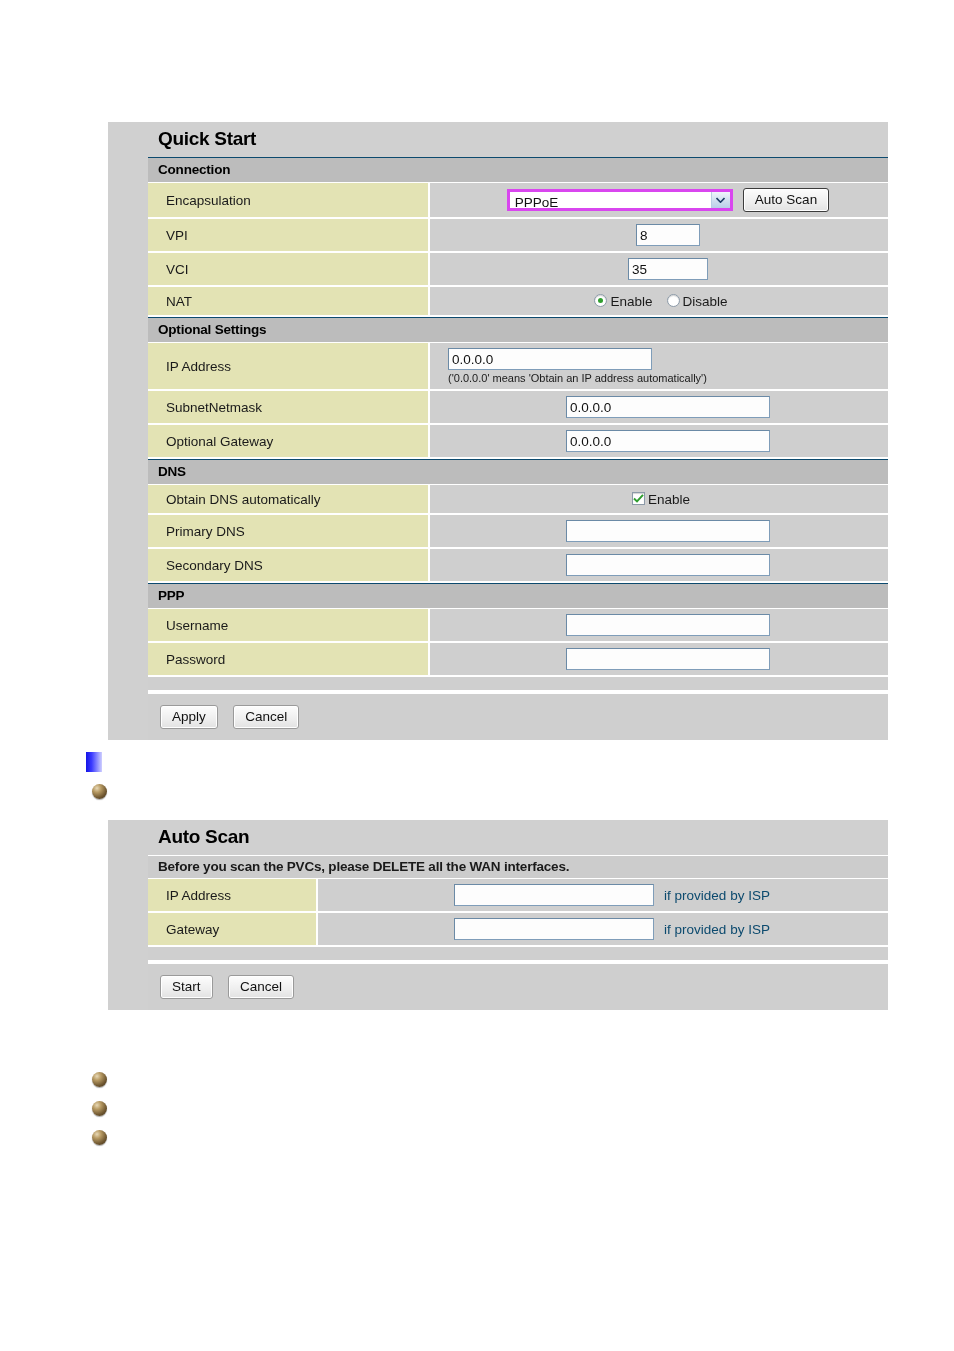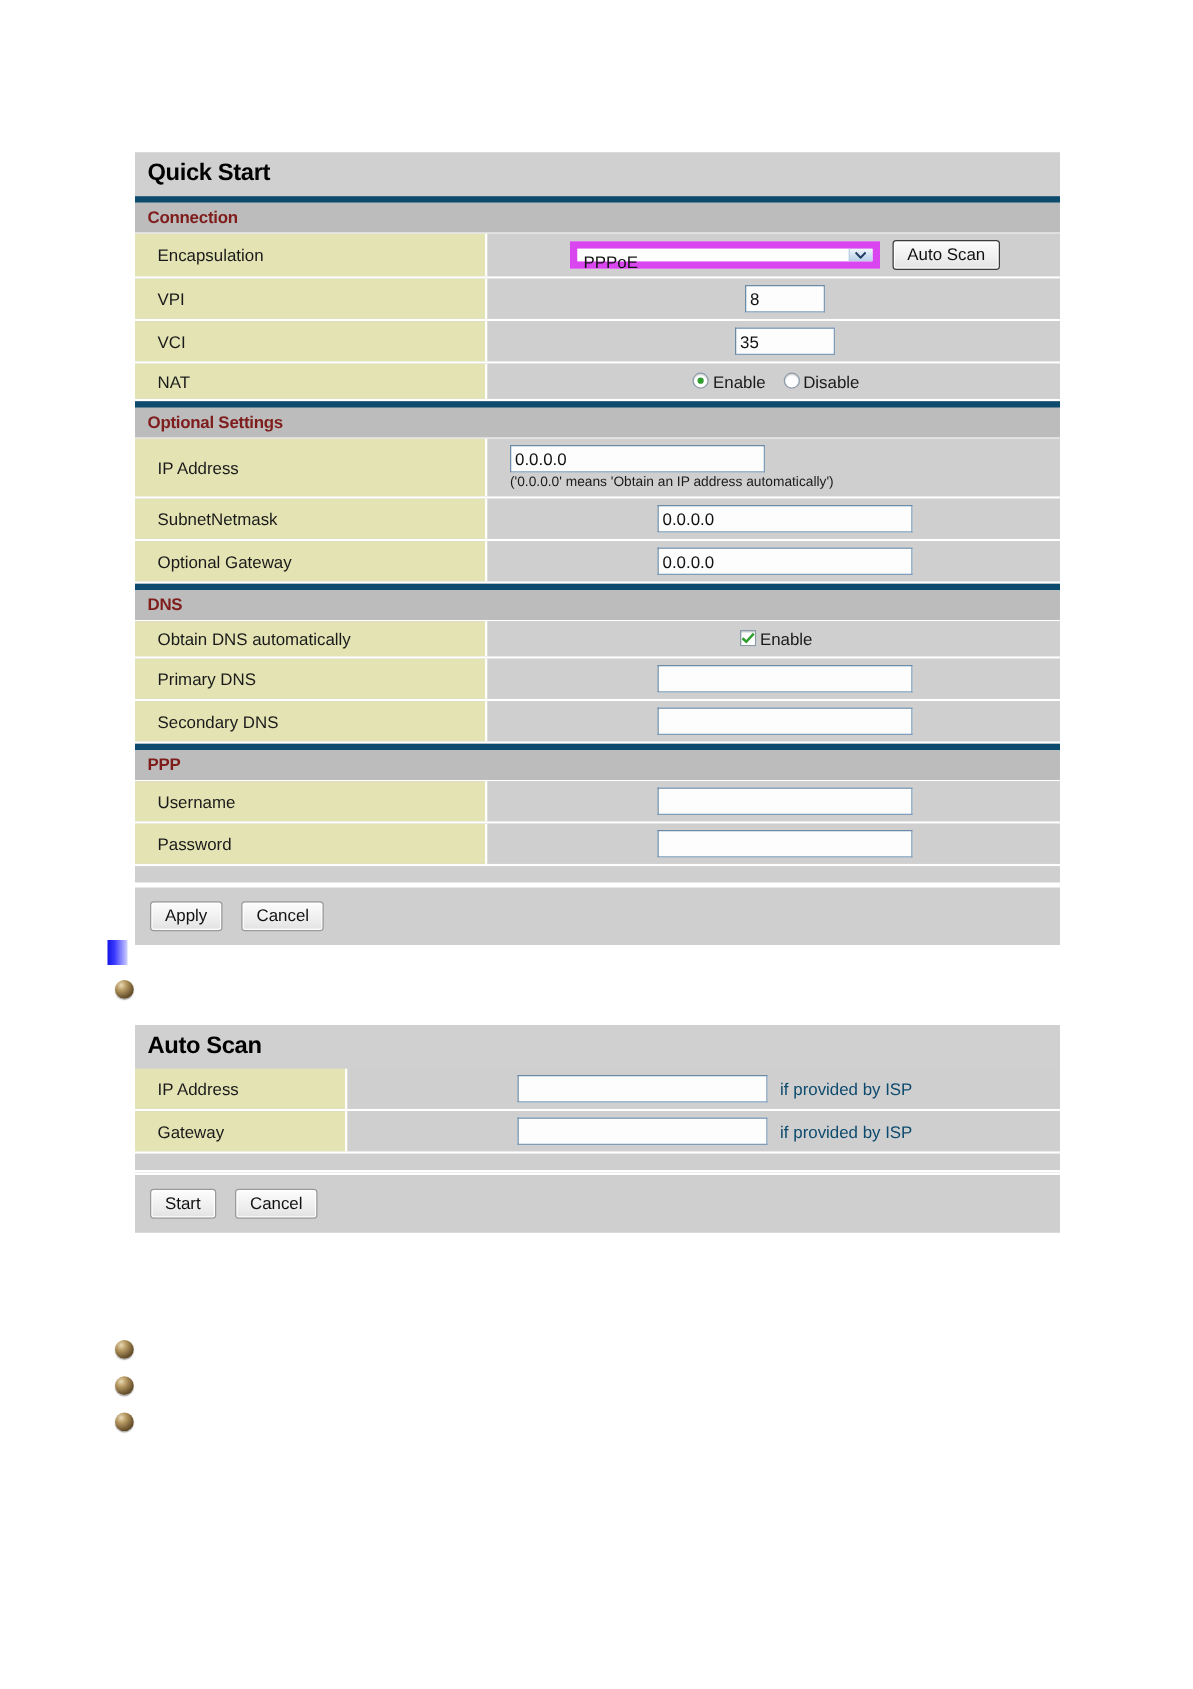--- a/index.html
+++ b/index.html
@@ -14,20 +14,21 @@
     font-family: "Liberation Sans", sans-serif;
     color: #000;
     overflow: hidden;
   }
 
   
   .panel {
     position: absolute;
     background: #d0d0d0;
     border-collapse: collapse;
+    padding-left: 40px;
   }
   #quick-start-panel { left: 108px; top: 122px; width: 740px; }
   #auto-scan-panel  { left: 108px; top: 820px; width: 740px; }
 
   .panel-title {
     font-size: 19px;
     font-weight: bold;
     color: #000;
     padding: 6px 0 7px 10px;
     letter-spacing: -0.3px;
@@ -42,23 +43,23 @@
     border-top: 1px solid #ffffff;
     border-bottom: 1px solid #ffffff;
     letter-spacing: -0.2px;
   }
 
   
   .section-head {
     background: #bcbcbc;
     font-size: 13.5px;
     font-weight: bold;
-    color: #7f1d1d;
+    color: #000000;
     padding: 4px 0 5px 10px;
-    border-top: 5px solid #0c4a6e;
+    border-top: 1px solid #0c4a6e;
     border-bottom: 1px solid #ffffff;
     letter-spacing: -0.2px;
   }
 
   
   .row {
     display: flex;
     align-items: stretch;
     border-bottom: 2px solid #ffffff;
     background: #cfcfcf;
@@ -119,23 +120,23 @@
     font-size: 13.5px;
     color: #0c4a6e;
     margin-left: 10px;
     white-space: nowrap;
   }
 
   
   .select-wrap {
     display: inline-flex;
     align-items: stretch;
-    width: 248px;
+    width: 226px;
     height: 22px;
-    border: 6px solid #d946ef;
+    border: 3px solid #d946ef;
     background: #ffffff;
     box-sizing: border-box;
   }
   .select-text {
     flex: 1 1 auto;
     font-size: 13.5px;
     color: #111;
     padding: 2px 0 0 5px;
     line-height: 18px;
     background: #ffffff;
@@ -350,20 +351,21 @@
     <button class="btn">Cancel</button>
   </div>
 </div>
 
 <div class="marker-blue" style="left:86px; top:752px;"></div>
 <div class="bullet-sphere" style="left:92px; top:784px;"></div>
 
 <div class="panel" id="auto-scan-panel">
 
   <div class="panel-title">Auto Scan</div>
+  <div class="panel-subtitle">Before you scan the PVCs, please DELETE all the WAN interfaces.</div>
 
   <div class="row">
     <div class="cell-label">IP Address</div>
     <div class="cell-value inline">
       <input class="tin w-scan" type="text" value="" style="">
       <span class="suffix">if provided by ISP</span>
     </div>
   </div>
 
   <div class="row">

